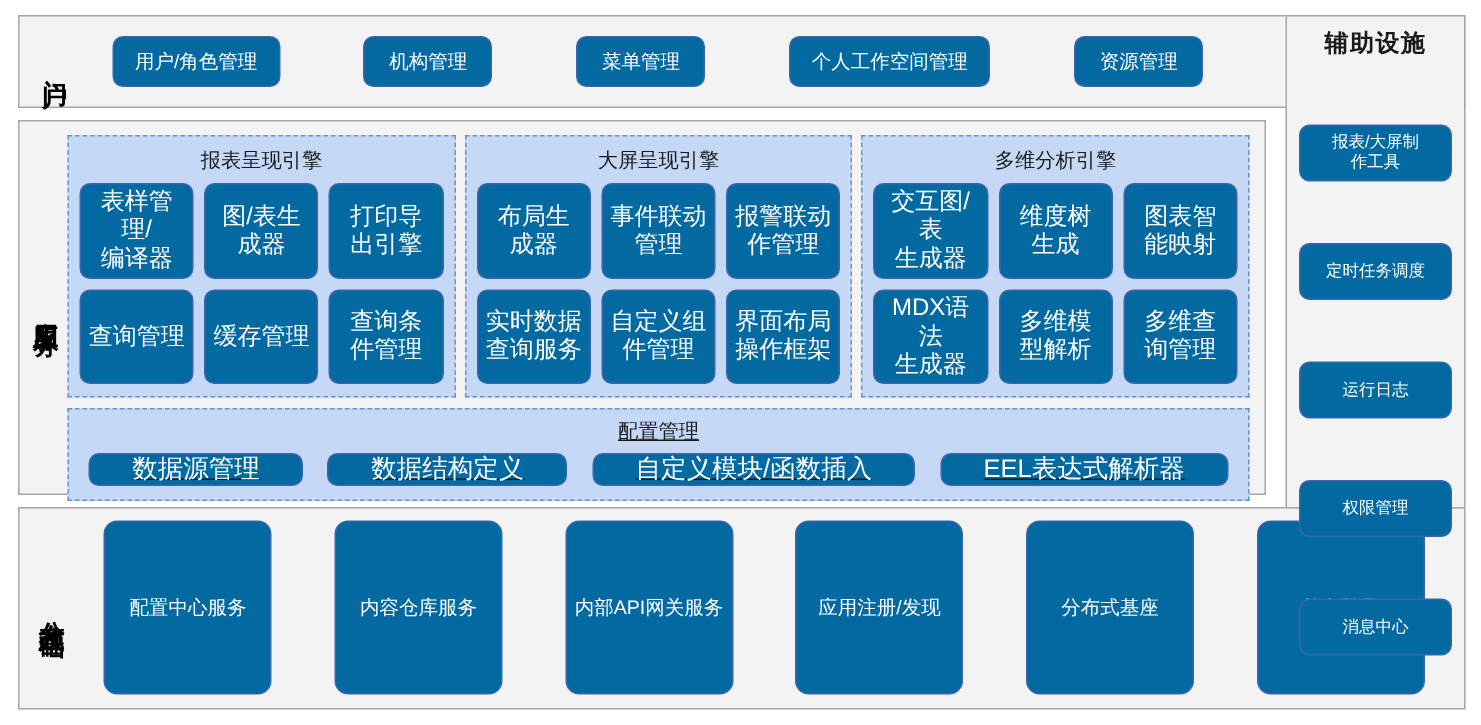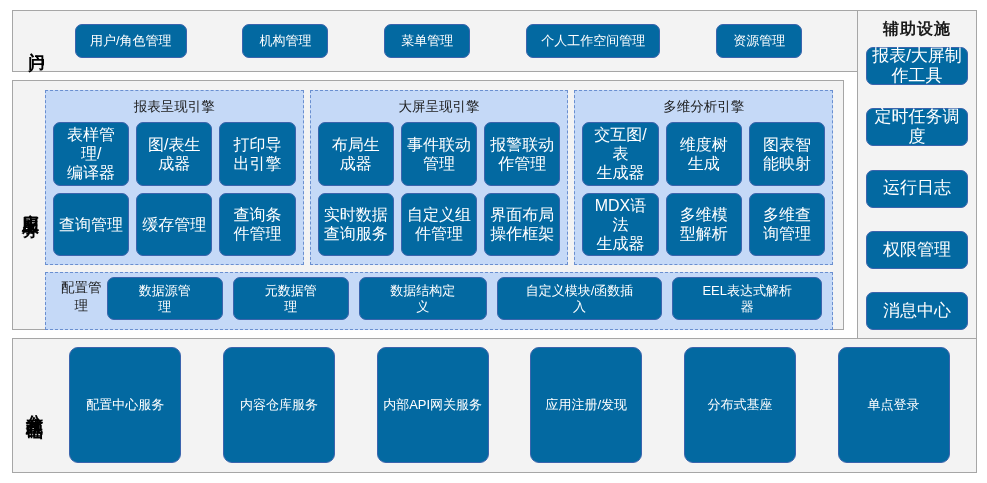--- a/index.html
+++ b/index.html
@@ -117,21 +117,22 @@
     flex: 1 1 auto;
     width: 100%;
     display: flex;
     flex-direction: column;
     justify-content: space-between;
     gap: 5px;
   }
   #aux-items .btn {
     width: 100%;
     height: 38px;
-    font-size: 17px;
+    font-size: 11px;
+    margin-top: 36px;
   }
 
   
   .mid-row {
     display: flex;
     gap: 9px;
     margin-top: 8px;
     flex: 0 0 auto;
     height: 250px;
   }
@@ -184,38 +185,39 @@
   }
 
   
   #config-block {
     background: #c5d9f7;
     border: 1px dashed #6a8fd0;
     box-sizing: border-box;
     padding: 4px 10px 9px 10px;
     height: 88px;
     display: flex;
-    flex-direction: row;
+    flex-direction: column;
+    text-decoration: underline;
   }
   #config-title {
     text-align: center;
     font-size: 13.5px;
     margin: 2px 0 5px 0;
   }
   #config-buttons {
     flex: 1 1 auto;
     display: flex;
     justify-content: space-around;
     align-items: stretch;
     gap: 10px;
   }
   #config-buttons .btn {
     flex: 0 1 auto;
     padding: 0 28px;
-    font-size: 13px;
+    font-size: 17px;
     min-width: 100px;
   }
 
   
   #infra-panel {
     margin-top: 8px;
     flex: 1 1 auto;
     display: flex;
     padding: 6px 8px 7px 6px;
   }
@@ -325,21 +327,20 @@
 询管理</div>
             </div>
           </div>
 
         </div>
 
         <div id="config-block">
           <div id="config-title">配置管理</div>
           <div id="config-buttons">
             <div class="btn">数据源管理</div>
-            <div class="btn">元数据管理</div>
             <div class="btn">数据结构定义</div>
             <div class="btn">自定义模块/函数插入</div>
             <div class="btn">EEL表达式解析器</div>
           </div>
         </div>
 
       </div>
     </div>
   </div>
 

